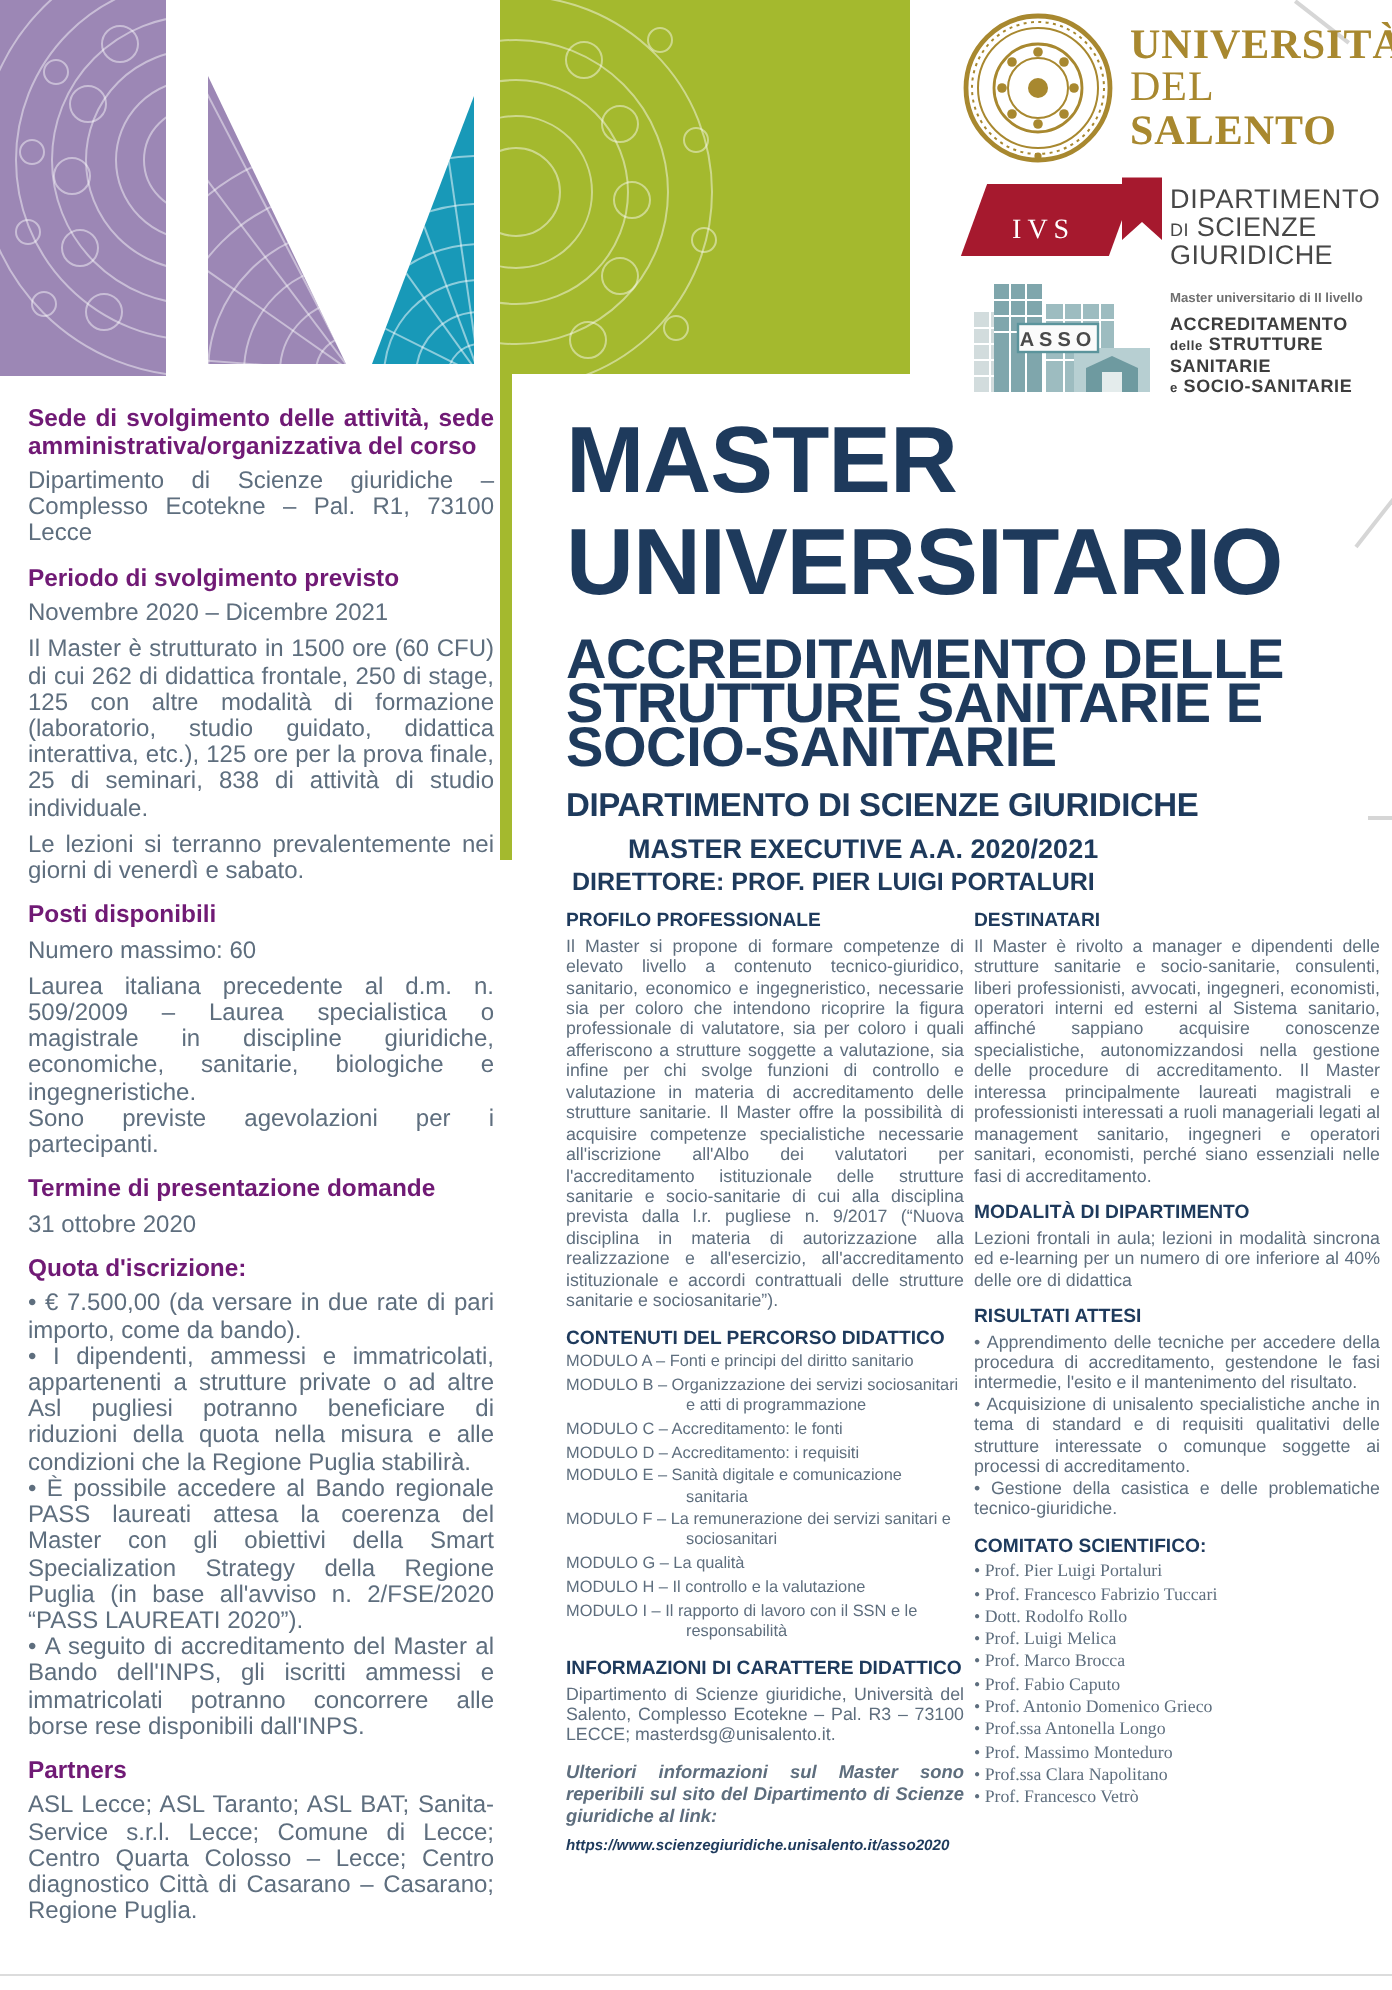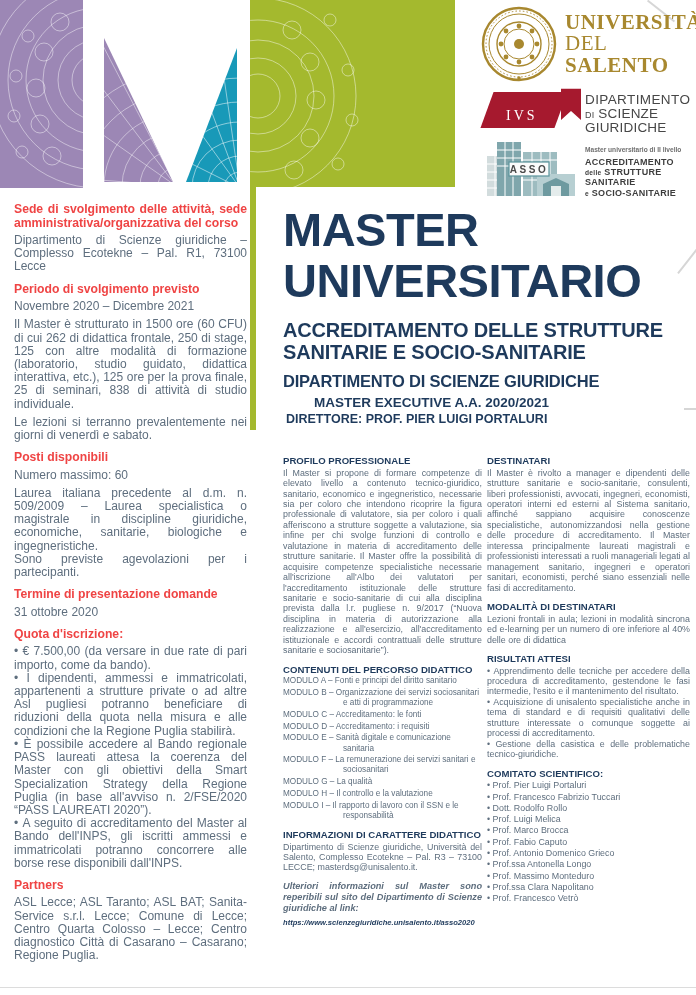--- a/index.html
+++ b/index.html
@@ -28,44 +28,44 @@
   .ivs-text .l2 { font-size:13.5px; letter-spacing:.2px; }
   .ivs-text .sm { font-size:9px; }
   .logo-asso { position:absolute; left:481px; top:138px; width:215px; height:60px; }
   .asso-icon { position:absolute; left:4px; top:2px; }
   .asso-text { position:absolute; left:104px; top:8px; color:#3d3d3d; line-height:1.15; }
   .asso-text .t1 { font-size:6.6px; font-weight:bold; color:#6f6f6f; margin-bottom:3px; }
   .asso-text .t2 { font-size:9px; font-weight:bold; letter-spacing:.3px; }
   .asso-text .sm { font-size:6.6px; font-weight:bold; }
   
   .sidebar { position:absolute; left:14px; top:203px; width:233px; color:#5e6e7e; font-size:12px; line-height:13.2px; }
-  .sidebar h3 { color:#ef4444; font-size:12.2px; line-height:13.5px; font-weight:bold; margin:9px 0 4px; text-align:justify; }
+  .sidebar h3 { color:#701a75; font-size:12.2px; line-height:13.5px; font-weight:bold; margin:9px 0 4px; text-align:justify; }
   .sidebar h3:first-child { margin-top:0; }
   .sidebar p { text-align:justify; hyphens:auto; margin:0 0 5px; }
   .sidebar p.tight { margin-bottom:0; }
   .sidebar .bullet::before { content:"\2022\00a0"; }
   
   .main-title { position:absolute; left:283px; top:204px; width:410px; color:#1e3a5c; }
   .main-title .big { font-size:47px; font-weight:800; letter-spacing:-.5px; line-height:51px; }
-  .main-title .subtitle { margin-top:13px; font-size:20px; font-weight:800; line-height:22px; letter-spacing:-.2px; }
+  .main-title .subtitle { margin-top:13px; font-size:28px; font-weight:800; line-height:22px; letter-spacing:-.2px; }
   .main-title .dept { margin-top:9px; font-size:16.5px; font-weight:800; letter-spacing:-.2px; }
   .main-title .exec { margin-top:4px; margin-left:3px; font-size:13.5px; font-weight:800;padding-left:28px; }
   .main-title .dir { margin-top:2px; margin-left:3px; font-size:12.5px; font-weight:800; }
   
   .bodycol { position:absolute; top:456px; color:#5e6e7e; font-size:8.9px; line-height:10.45px; }
   .col1 { left:283px; width:199px; }
   .col2 { left:487px; width:203px; }
   .bodycol h4 { color:#1e3a5c; font-size:9.6px; line-height:10.6px; font-weight:bold; margin:0 0 1px; }
   .bodycol .sect { margin-bottom:9px; }
   .bodycol p.just { text-align:justify; hyphens:auto; }
   .bodycol .bullet { text-align:justify; hyphens:auto; }
   .bodycol .bullet::before { content:"\2022\00a0"; }
   .moduli { font-size:8.2px; line-height:10.2px; }
   .moduli div { padding-left:60px; text-indent:-60px; margin-bottom:1.5px; }
-  .comitato div { padding-left:9px; text-indent:-9px; line-height:11.3px; }
+  .comitato div { padding-left:9px; text-indent:-9px; line-height:11.3px;font-family:Liberation Serif, serif; }
   .comitato div::before { content:"\2022\00a0"; }
   .note { font-style:italic; font-weight:bold; font-size:9.2px; line-height:11px; margin-top:8px; }
   .link { display:block; margin-top:4px; font-style:italic; font-weight:bold; font-size:7.6px; color:#1e3a5c; text-decoration:none; }
   
   .fold { position:absolute; background:#d6d6d6; }
   .bottom-rule { position:absolute; left:0; right:0; bottom:7px; height:1px; background:#dcdcdc; }
 </style>
 </head>
 <body>
 
@@ -308,21 +308,21 @@
       <a class="link" href="#">https://www.scienzegiuridiche.unisalento.it/asso2020</a>
     </div>
   </section>
 
   <section class="bodycol col2">
     <div class="sect">
       <h4>DESTINATARI</h4>
       <p class="just">Il Master è rivolto a manager e dipendenti delle strutture sanitarie e socio-sanitarie, consulenti, liberi professionisti, avvocati, ingegneri, economisti, operatori interni ed esterni al Sistema sanitario, affinché sappiano acquisire conoscenze specialistiche, autonomizzandosi nella gestione delle procedure di accreditamento. Il Master interessa principalmente laureati magistrali e professionisti interessati a ruoli manageriali legati al management sanitario, ingegneri e operatori sanitari, economisti, perché siano essenziali nelle fasi di accreditamento.</p>
     </div>
     <div class="sect">
-      <h4>MODALITÀ DI DESTINATARI</h4>
+      <h4>MODALITÀ DI DIPARTIMENTO</h4>
       <p class="just">Lezioni frontali in aula; lezioni in modalità sincrona ed e-learning per un numero di ore inferiore al 40% delle ore di didattica</p>
     </div>
     <div class="sect">
       <h4>RISULTATI ATTESI</h4>
       <p class="bullet">Apprendimento delle tecniche per accedere della procedura di accreditamento, gestendone le fasi intermedie, l'esito e il mantenimento del risultato.</p>
       <p class="bullet">Acquisizione di unisalento specialistiche anche in tema di standard e di requisiti qualitativi delle strutture interessate o comunque soggette ai processi di accreditamento.</p>
       <p class="bullet">Gestione della casistica e delle problematiche tecnico-giuridiche.</p>
     </div>
     <div class="sect">
       <h4>COMITATO SCIENTIFICO:</h4>

